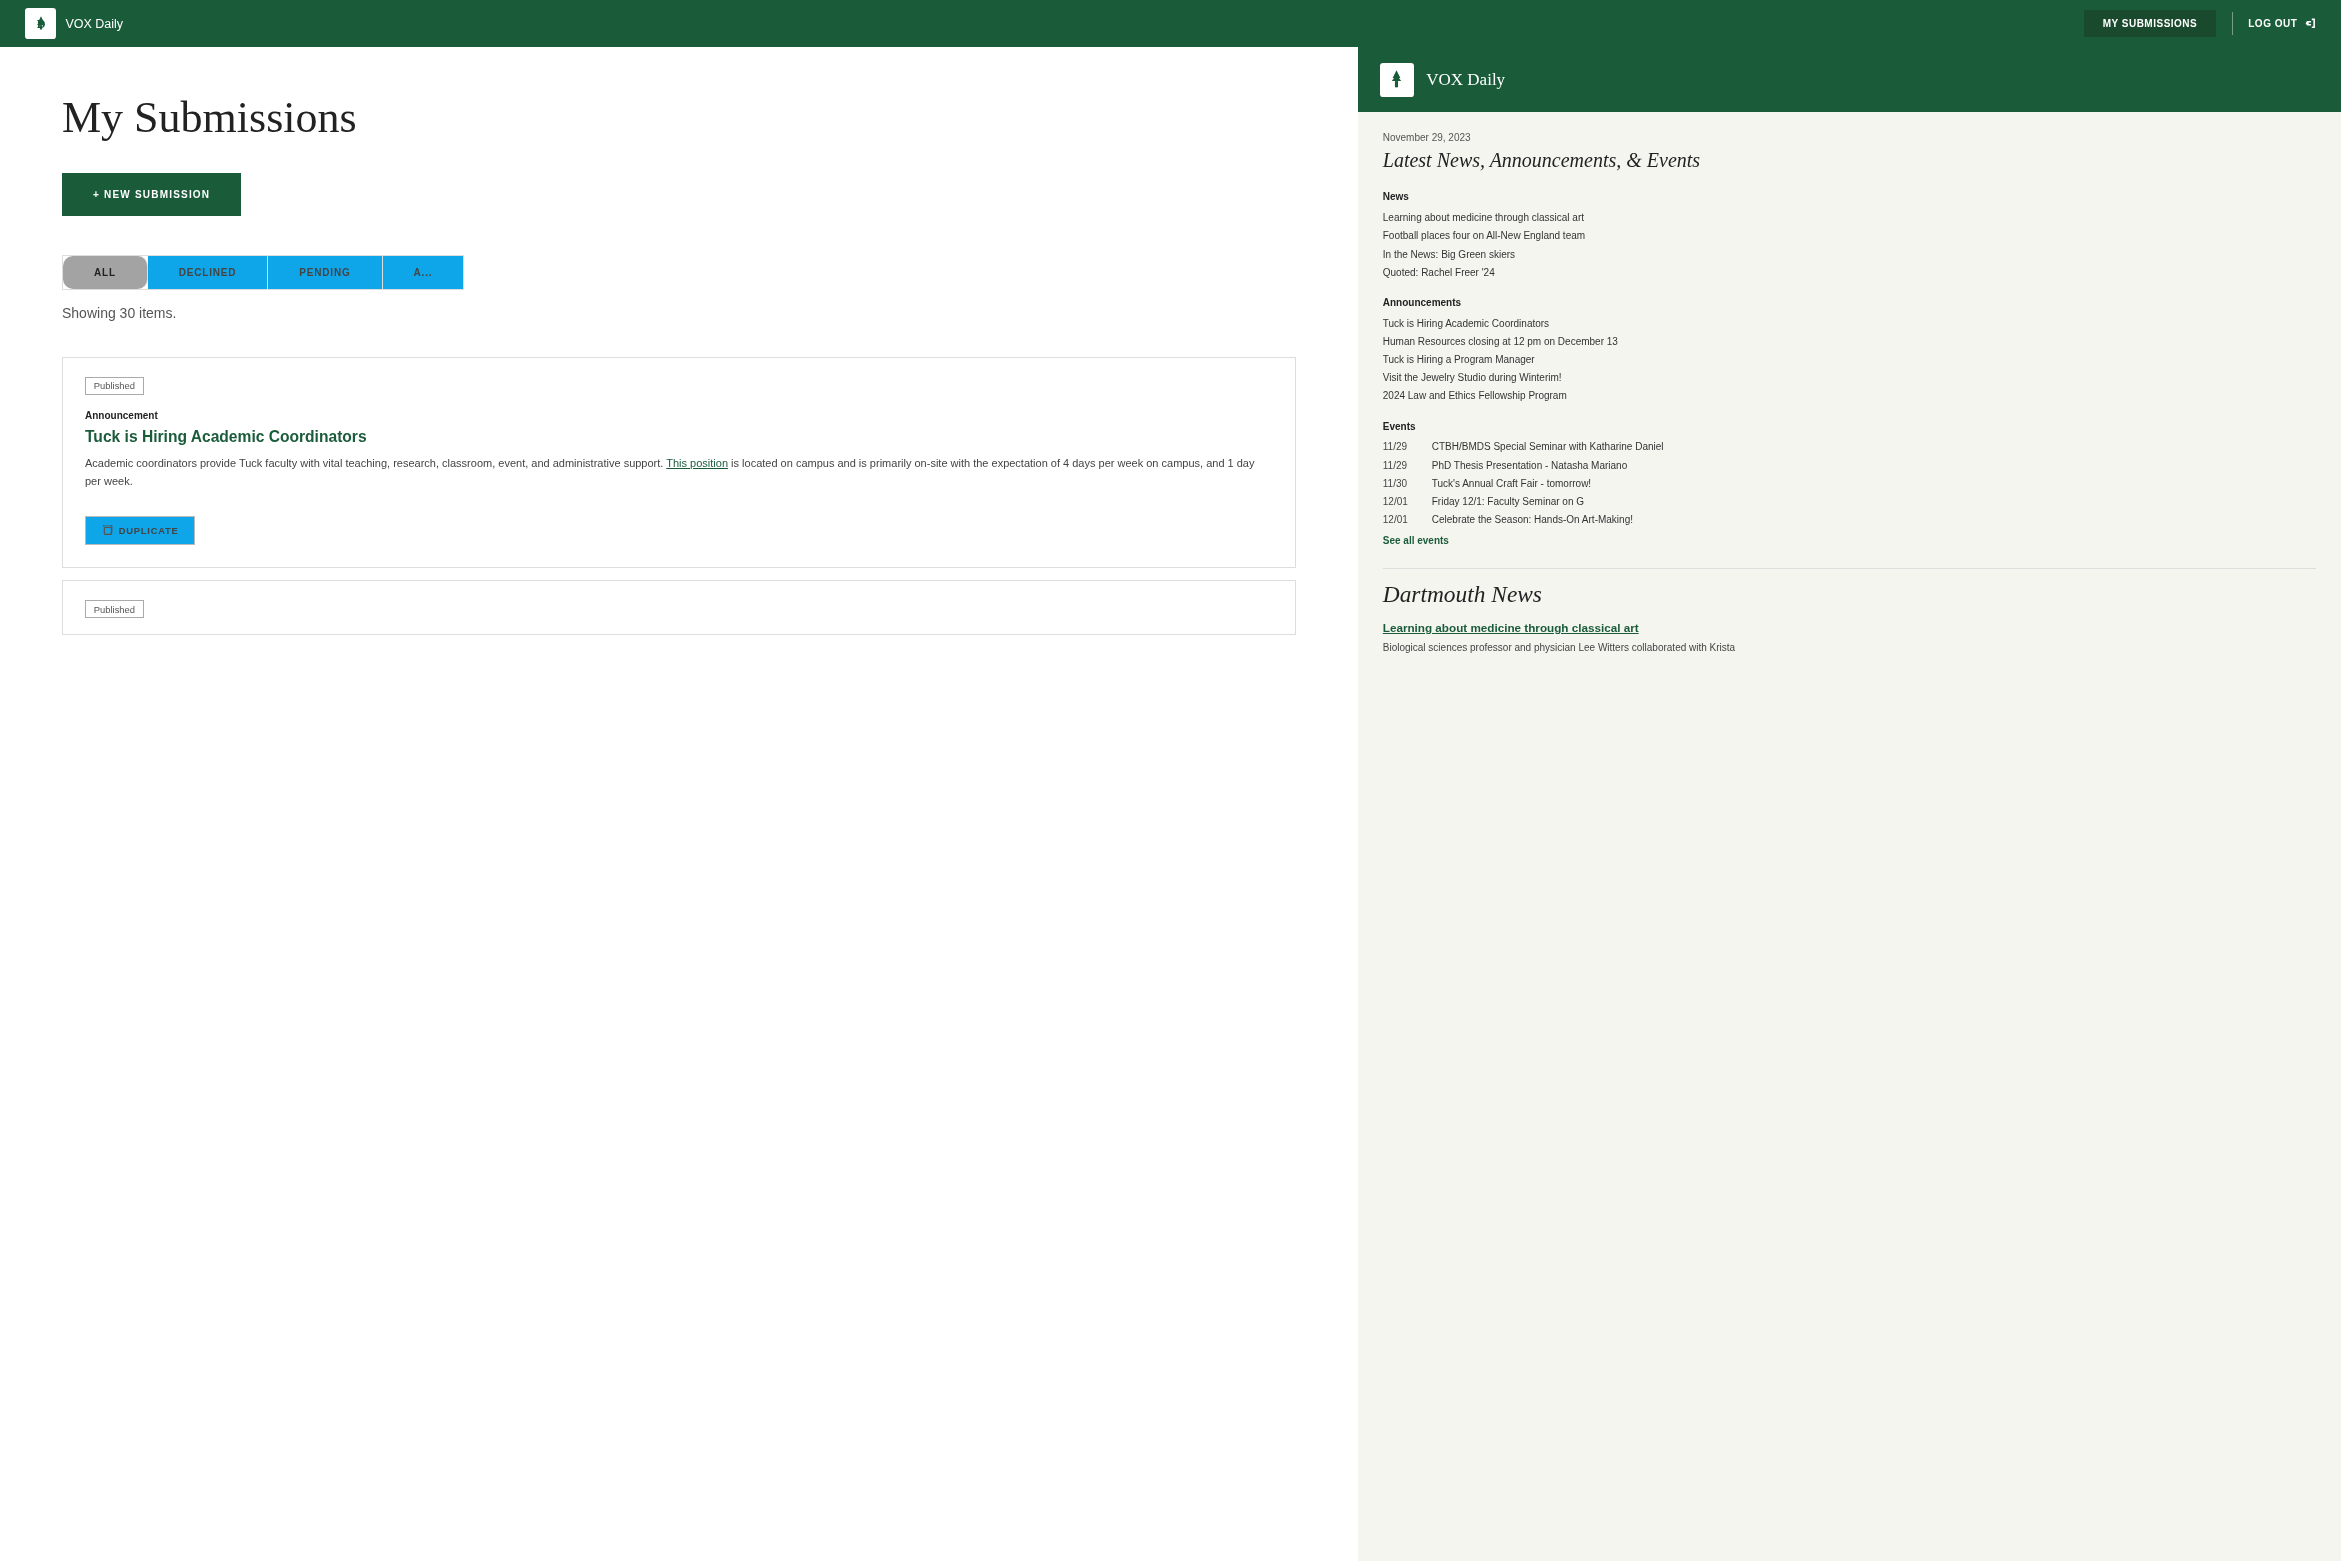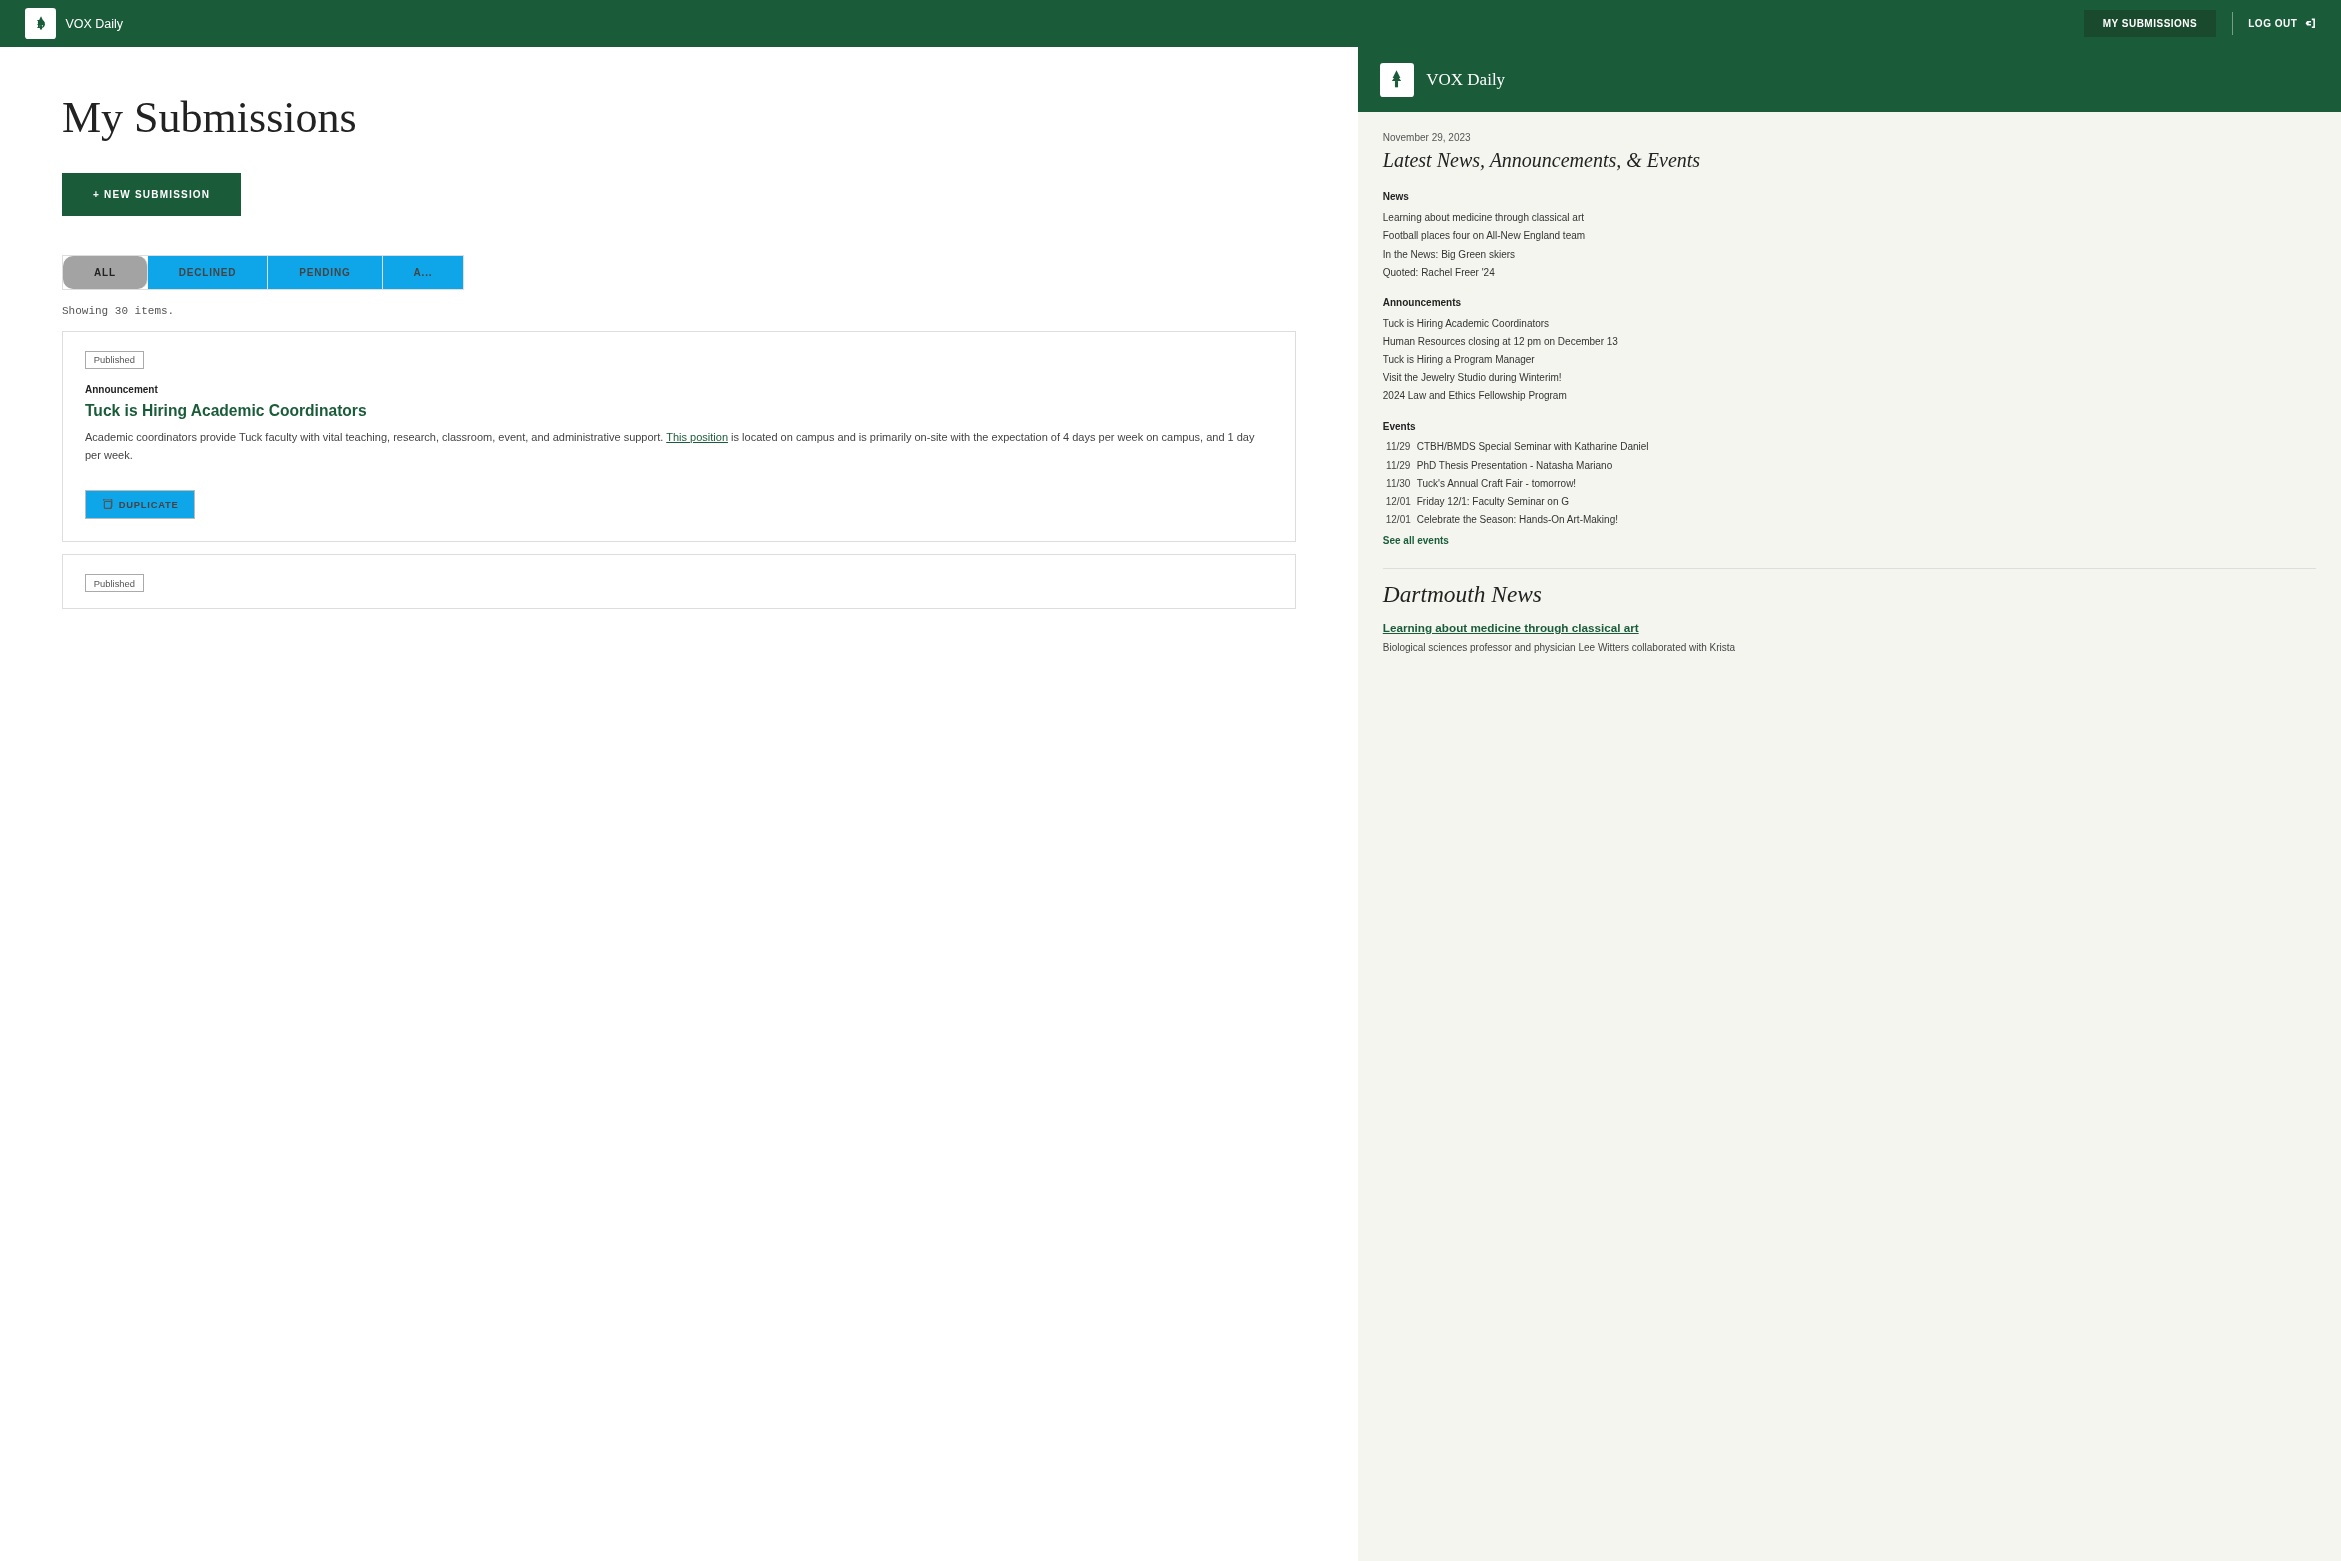--- a/index.html
+++ b/index.html
@@ -136,24 +136,24 @@
       color: #444;
     }
     .tab:last-child { border-right: none; }
     .tab.active {
       background: #a3a3a3;
       color: #222;
       border-radius: 10px;
     }
 
     .showing-items {
-      font-family: Liberation Mono, monospace;
-      font-size: 11px;
+      font-family: Liberation Sans, sans-serif;
+      font-size: 14px;
       color: #555;
-      margin-bottom: 14px;
+      margin-bottom: 36px;
     }
 
     
     .submission-card {
       border: 0.8px solid #ddd;
       background: white;
       margin-bottom: 12.5px;
       padding: 19px 22px 22px 22px;
     }
 
@@ -290,22 +290,21 @@
       list-style: none;
       margin-bottom: 6.2px;
     }
     .events-list li {
       font-family: Arial, sans-serif;
       font-size: 10px;
       color: #333;
       padding: 1.6px 0;
       line-height: 1.5;
       display: flex;
-      gap: 3px;
-      text-align: center;
+      gap: 18px;
     }
     .events-list .event-date {
       min-width: 31px;
       color: #444;
     }
 
     .see-all-events {
       font-family: Arial, sans-serif;
       font-size: 10px;
       font-weight: 700;

